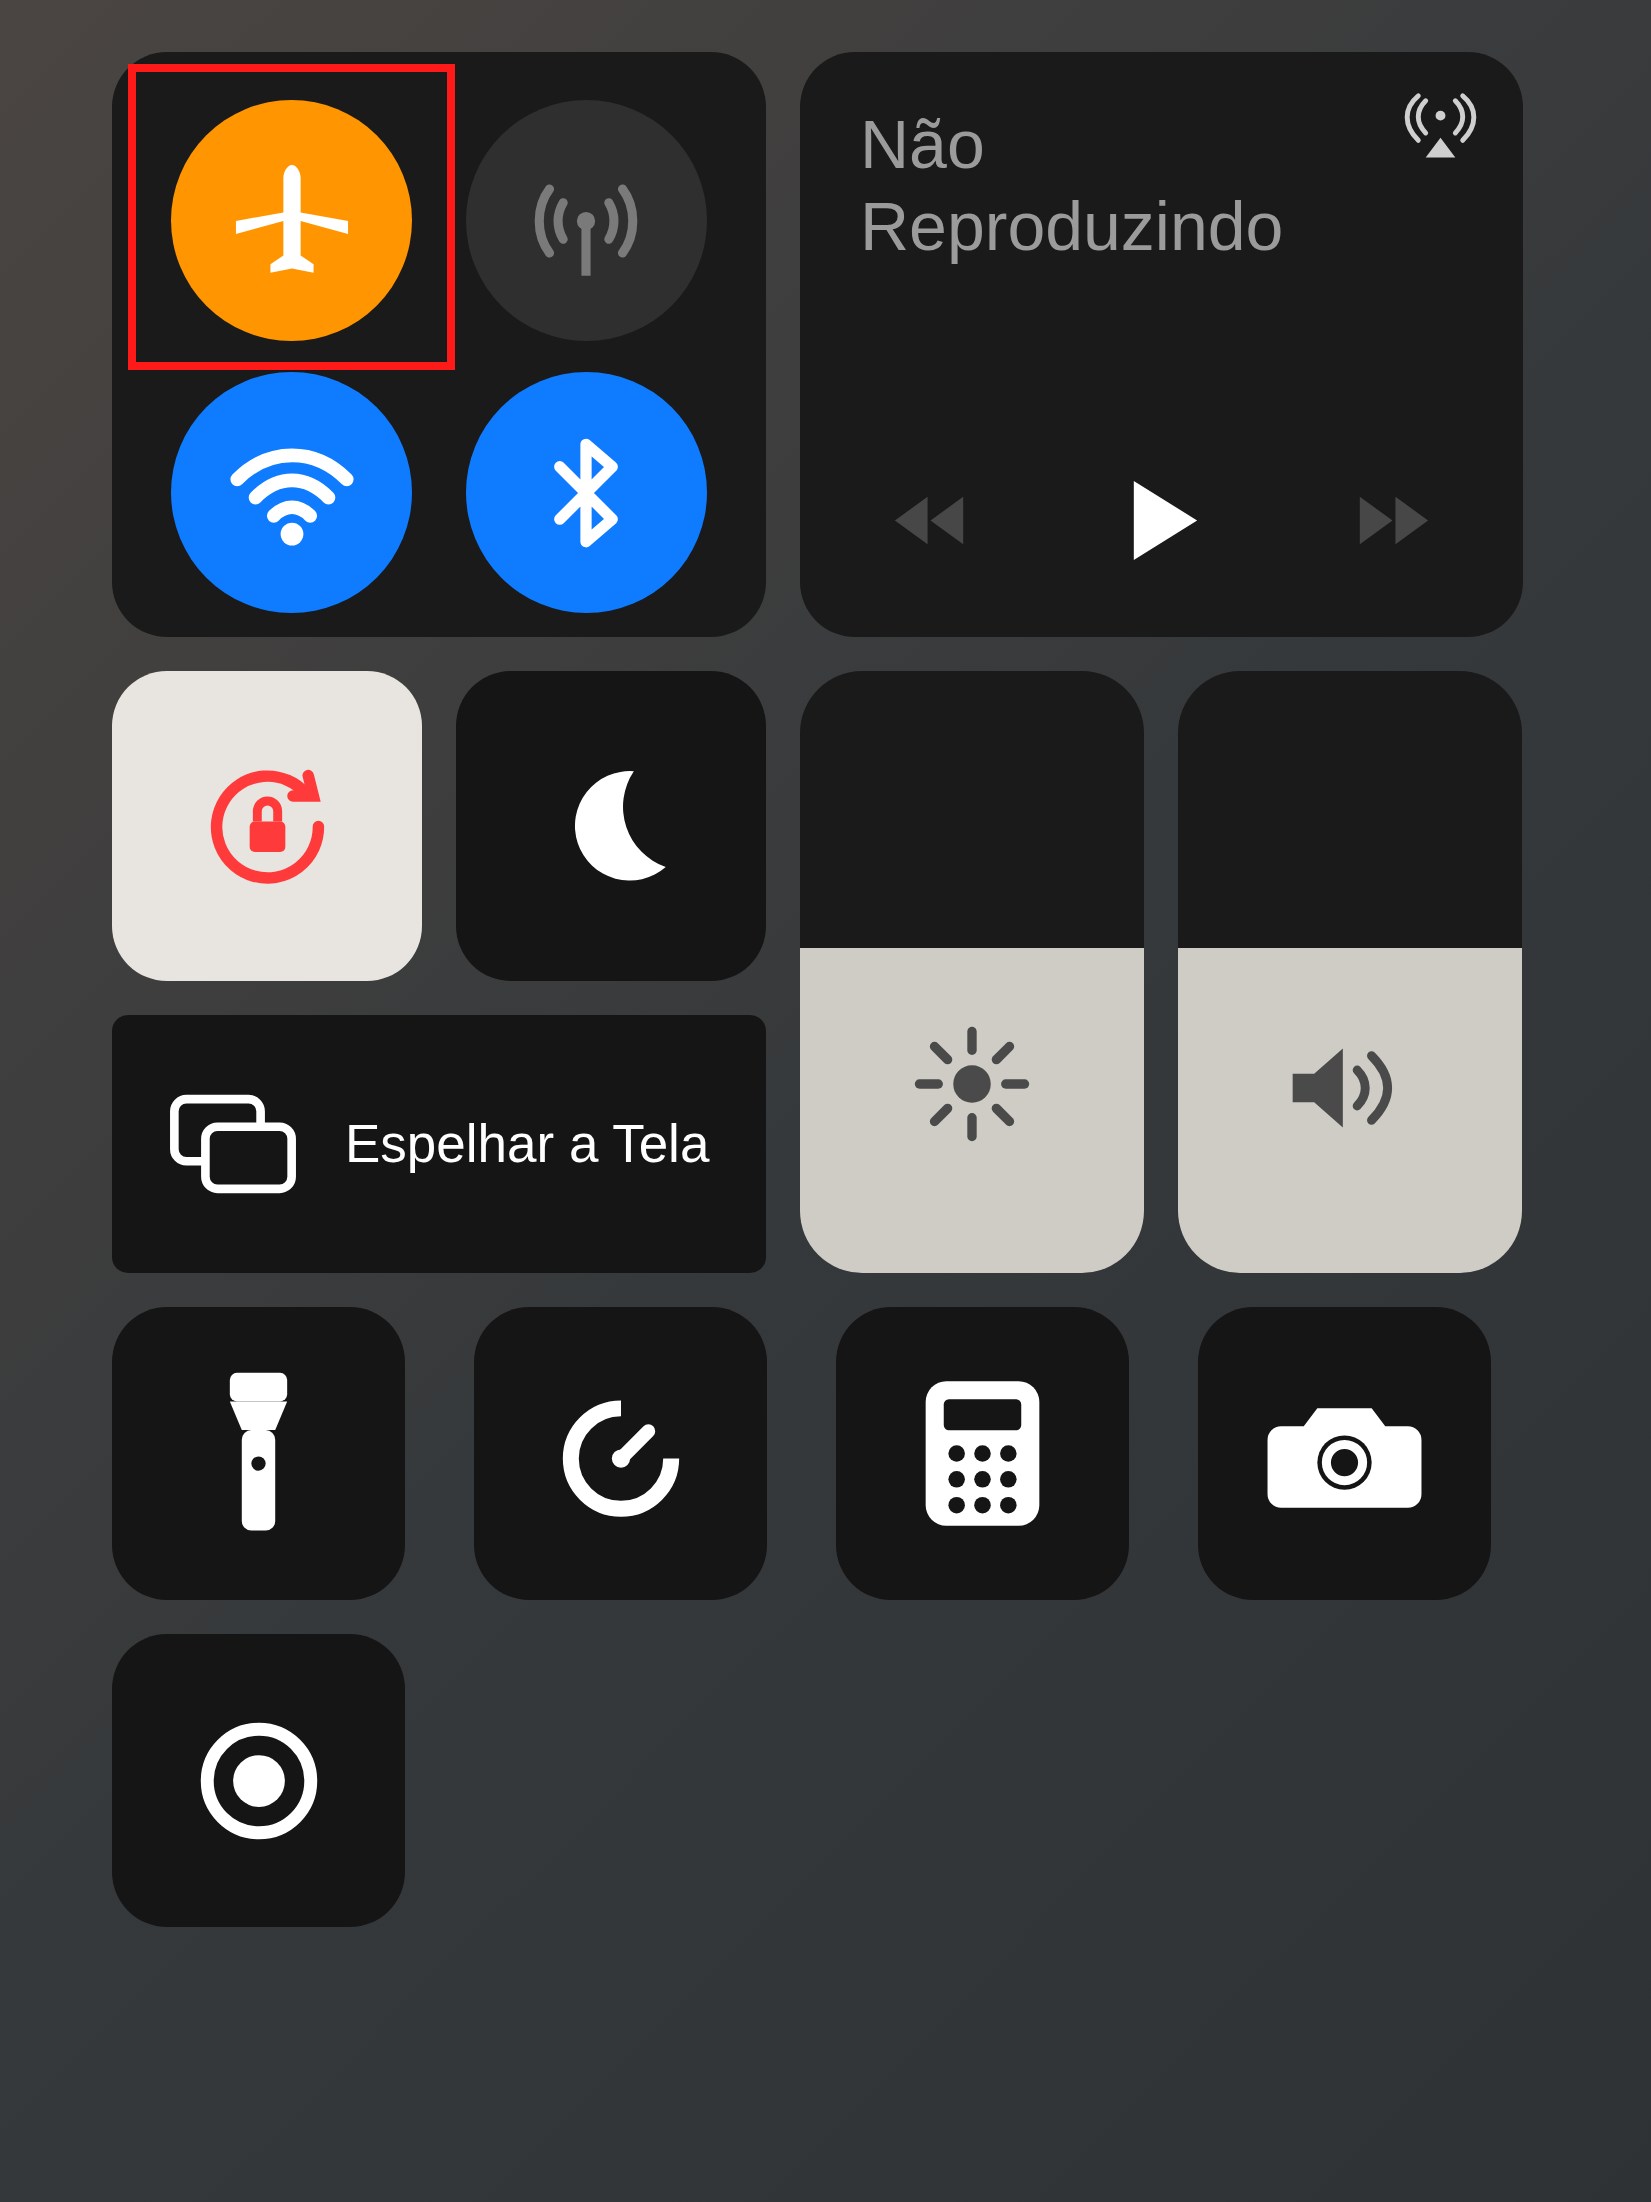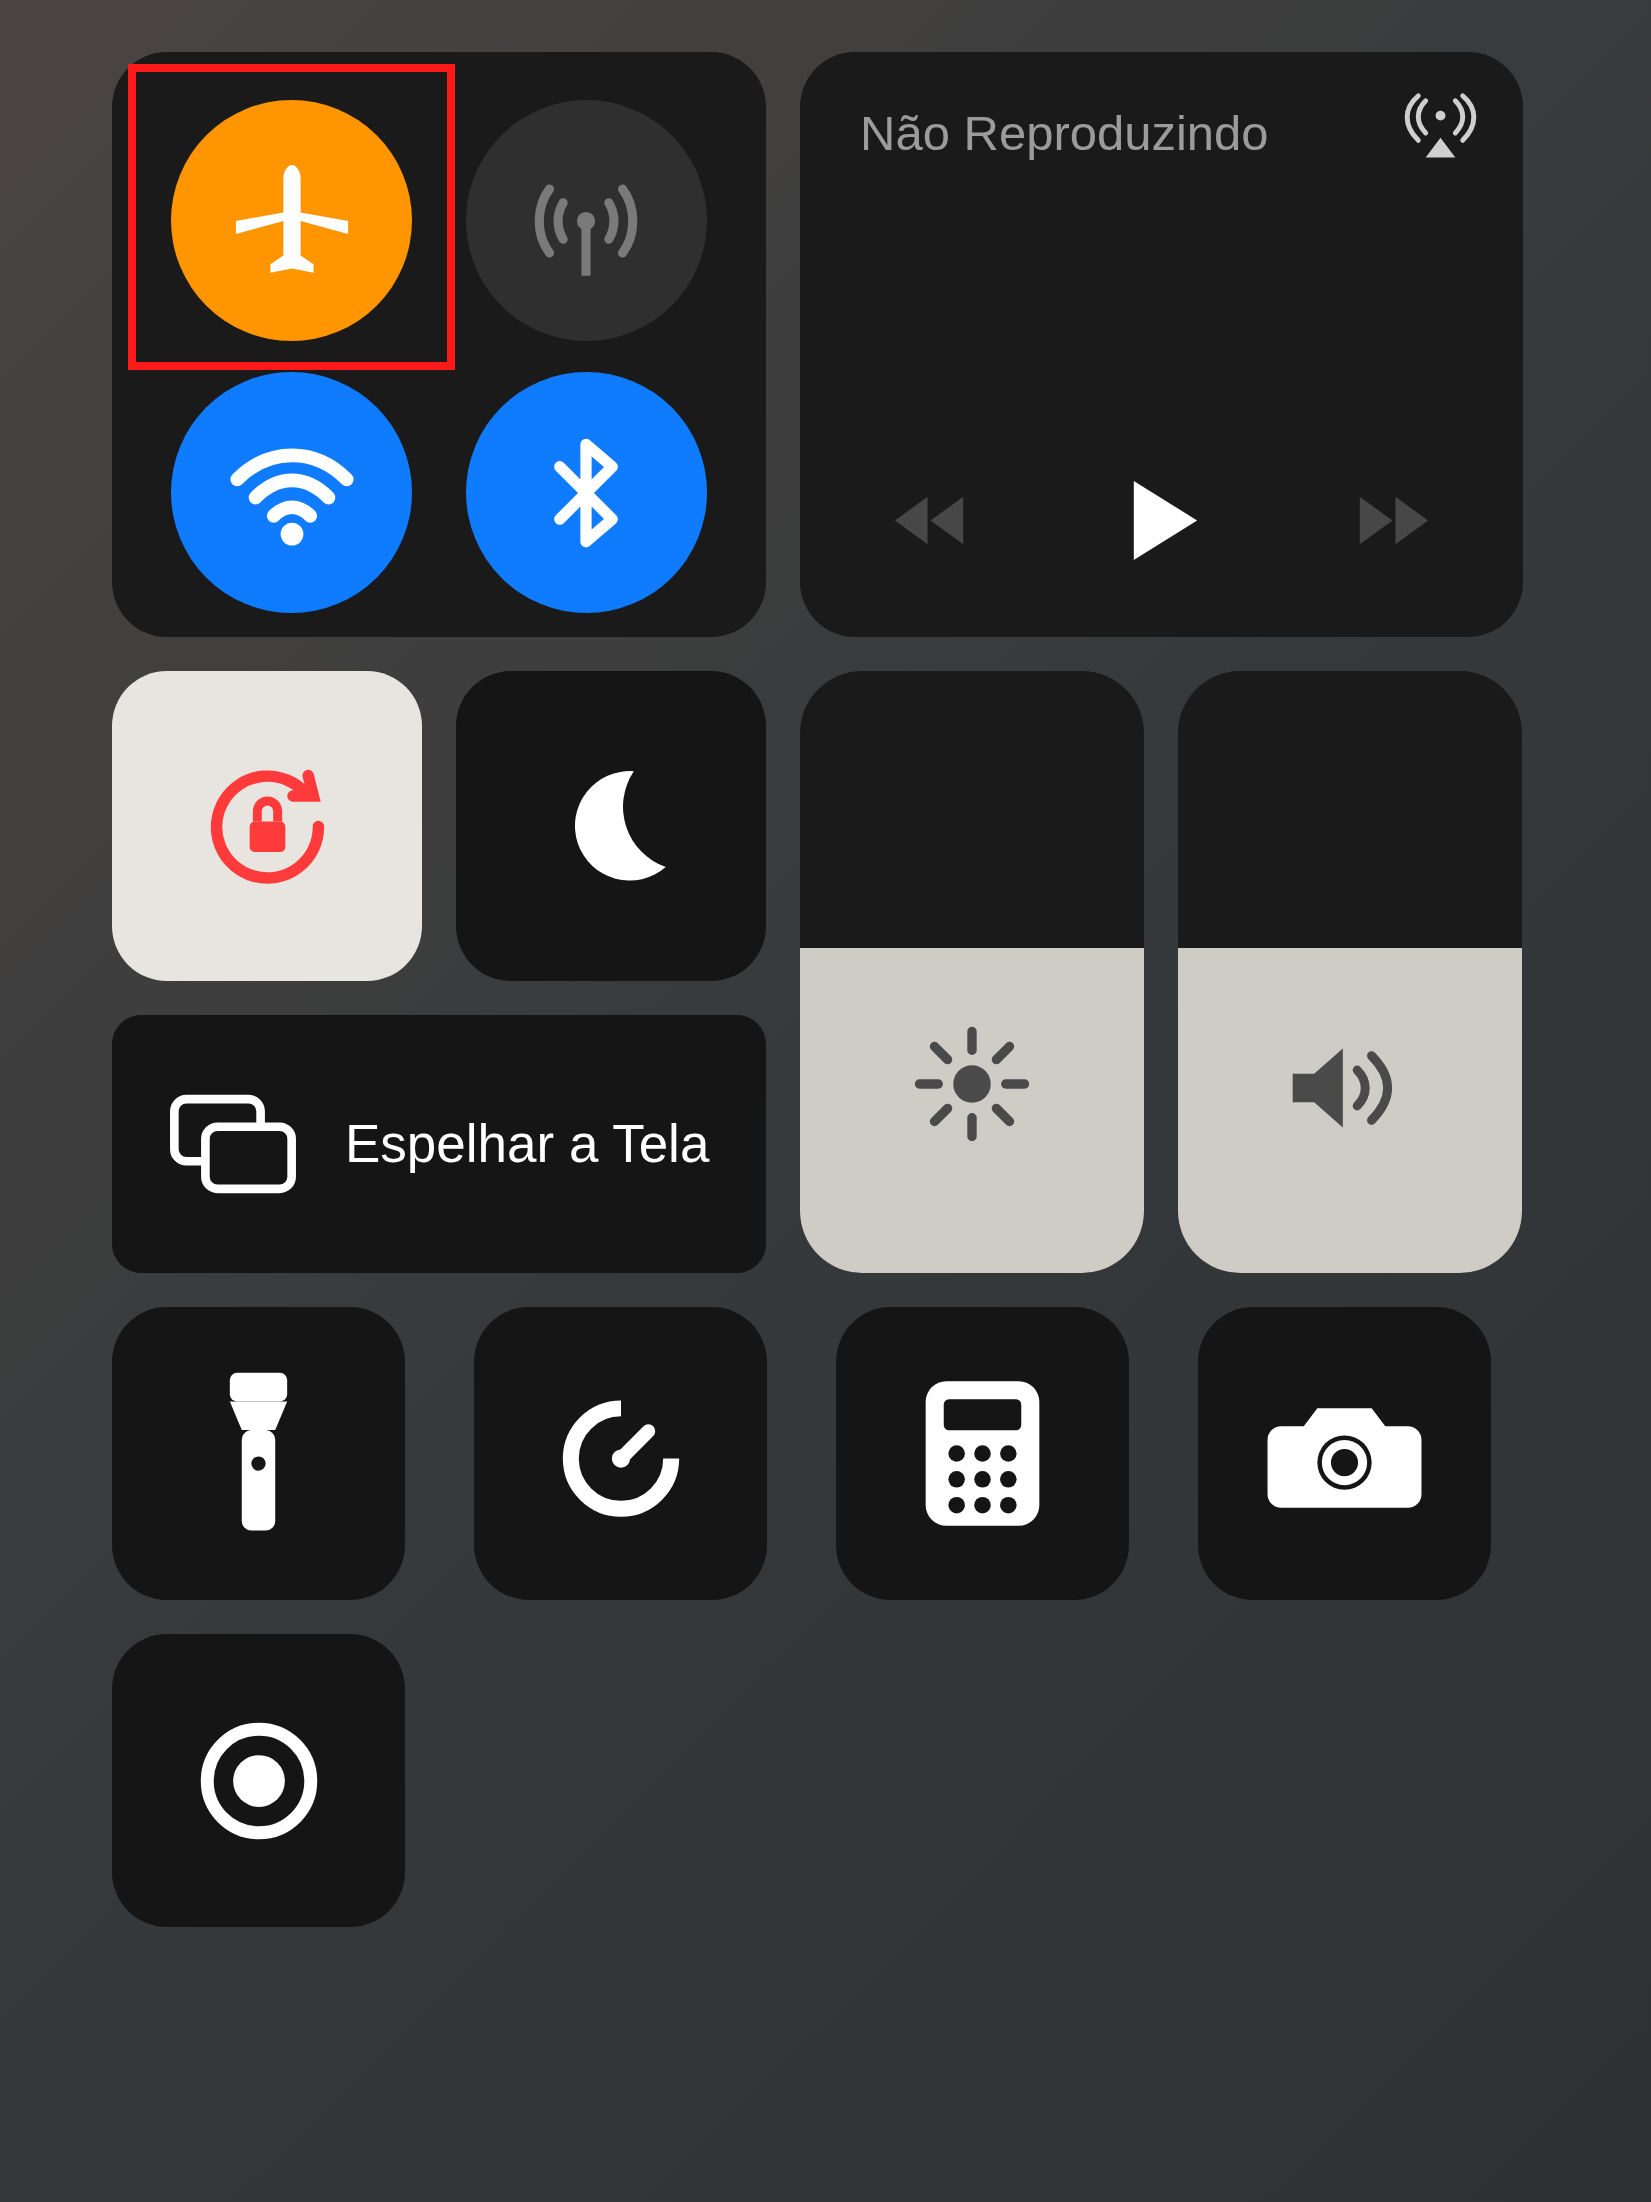--- a/index.html
+++ b/index.html
@@ -69,21 +69,21 @@
   
   .media {
     width: 723px;
     height: 585px;
     padding: 52px 60px 43px 60px;
     display: flex;
     flex-direction: column;
     color: #9b9b9b;
   }
   .media-title {
-    font-size: 49px;
+    font-size: 68px;
     font-weight: 400;
     line-height: 1.2;
     max-width: 482px;
   }
   .airplay-corner {
     position: absolute;
     right: 43px;
     top: 34px;
   }
   .media-controls {
@@ -101,21 +101,21 @@
     border-radius: 55px;
     display: flex;
     align-items: center;
     justify-content: center;
   }
 
   
   .mirror {
     width: 654px;
     height: 258px;
-    border-radius: 29px;
+    border-radius: 16px;
     display: flex;
     align-items: center;
     padding: 0 52px;
     gap: 43px;
     color: #fff;
   }
   .mirror-label {
     font-size: 53px;
     line-height: 1.2;
     font-weight: 400;

